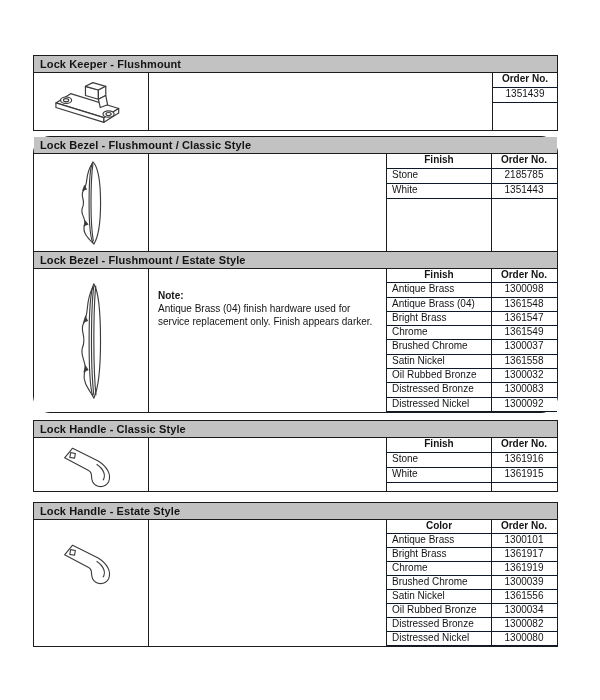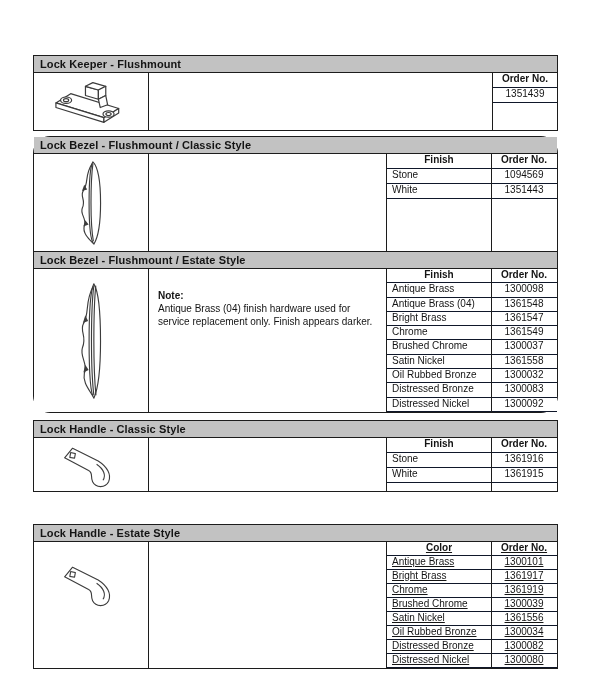--- a/index.html
+++ b/index.html
@@ -32,21 +32,21 @@
   .spec{
     position:absolute; right:0; top:0; bottom:0;
     border-left:1px solid #1c1c1c; box-sizing:border-box;
   }
   .spec.w-full{width:171px;}
   .spec.w-order{width:65px;}
   .vline{position:absolute; left:104px; top:0; bottom:0; width:0; border-left:1px solid #1c1c1c;}
   .srow{display:flex; border-bottom:1px solid #0f172a; box-sizing:border-box; align-items:flex-start; font-size:10px;}
   .h15 .srow{height:15px;}
   .h143 .srow{height:14.3px;}
-  .h14 .srow{height:14px;text-decoration:underline;}
+  .h14 .srow{height:14px;}
   .fcol{width:104px; padding-left:5px; box-sizing:border-box; text-align:left; white-space:nowrap;}
   .ocol{flex:1; text-align:center; white-space:nowrap;}
   .srow.head{font-weight:bold;}
   .srow.head .fcol{text-align:center; padding-left:0;}
   svg.draw{display:block;}
 </style>
 </head>
 <body>
 
 <div class="sheet">
@@ -102,21 +102,21 @@
       </div>
       <div class="mid-cell"></div>
       <div class="spec w-full">
         <div class="vline"></div>
         <div class="srow head">
           <div class="fcol">Finish</div>
           <div class="ocol">Order No.</div>
         </div>
         <div class="srow">
           <div class="fcol">Stone</div>
-          <div class="ocol">1094569</div>
+          <div class="ocol">2185785</div>
         </div>
         <div class="srow">
           <div class="fcol">White</div>
           <div class="ocol">1351443</div>
         </div>
       </div>
     </div>
     <div class="bar">
       <span>Lock Bezel - Flushmount / Estate Style</span>
     </div>
@@ -208,21 +208,21 @@
           <div class="ocol">1361916</div>
         </div>
         <div class="srow">
           <div class="fcol">White</div>
           <div class="ocol">1361915</div>
         </div>
       </div>
     </div>
   </section>
 
-  <section class="block" style="top:524px;">
+  <section class="block" style="top:502px;">
     <div class="bar">
       <span>Lock Handle - Estate Style</span>
     </div>
     <div class="body h14" style="height:126px;">
       <div class="img-cell top-align">
         <svg class="draw" width="68" height="48" viewBox="0 0 80 60">
           <g fill="#ffffff" stroke="#3c3c3c" stroke-width="1.4" stroke-linejoin="round">
             <path d="M7 21 L17 9 L49 25 C60 32 66 42 62 51 C58 59 46 59 42 51 C39 45 43 40 37 37 Z"></path>
             <rect x="14" y="15" width="6" height="6" transform="rotate(10 17 18)"></rect>
             <path d="M47 29 C56 35 59 43 55 49" fill="none"></path>

